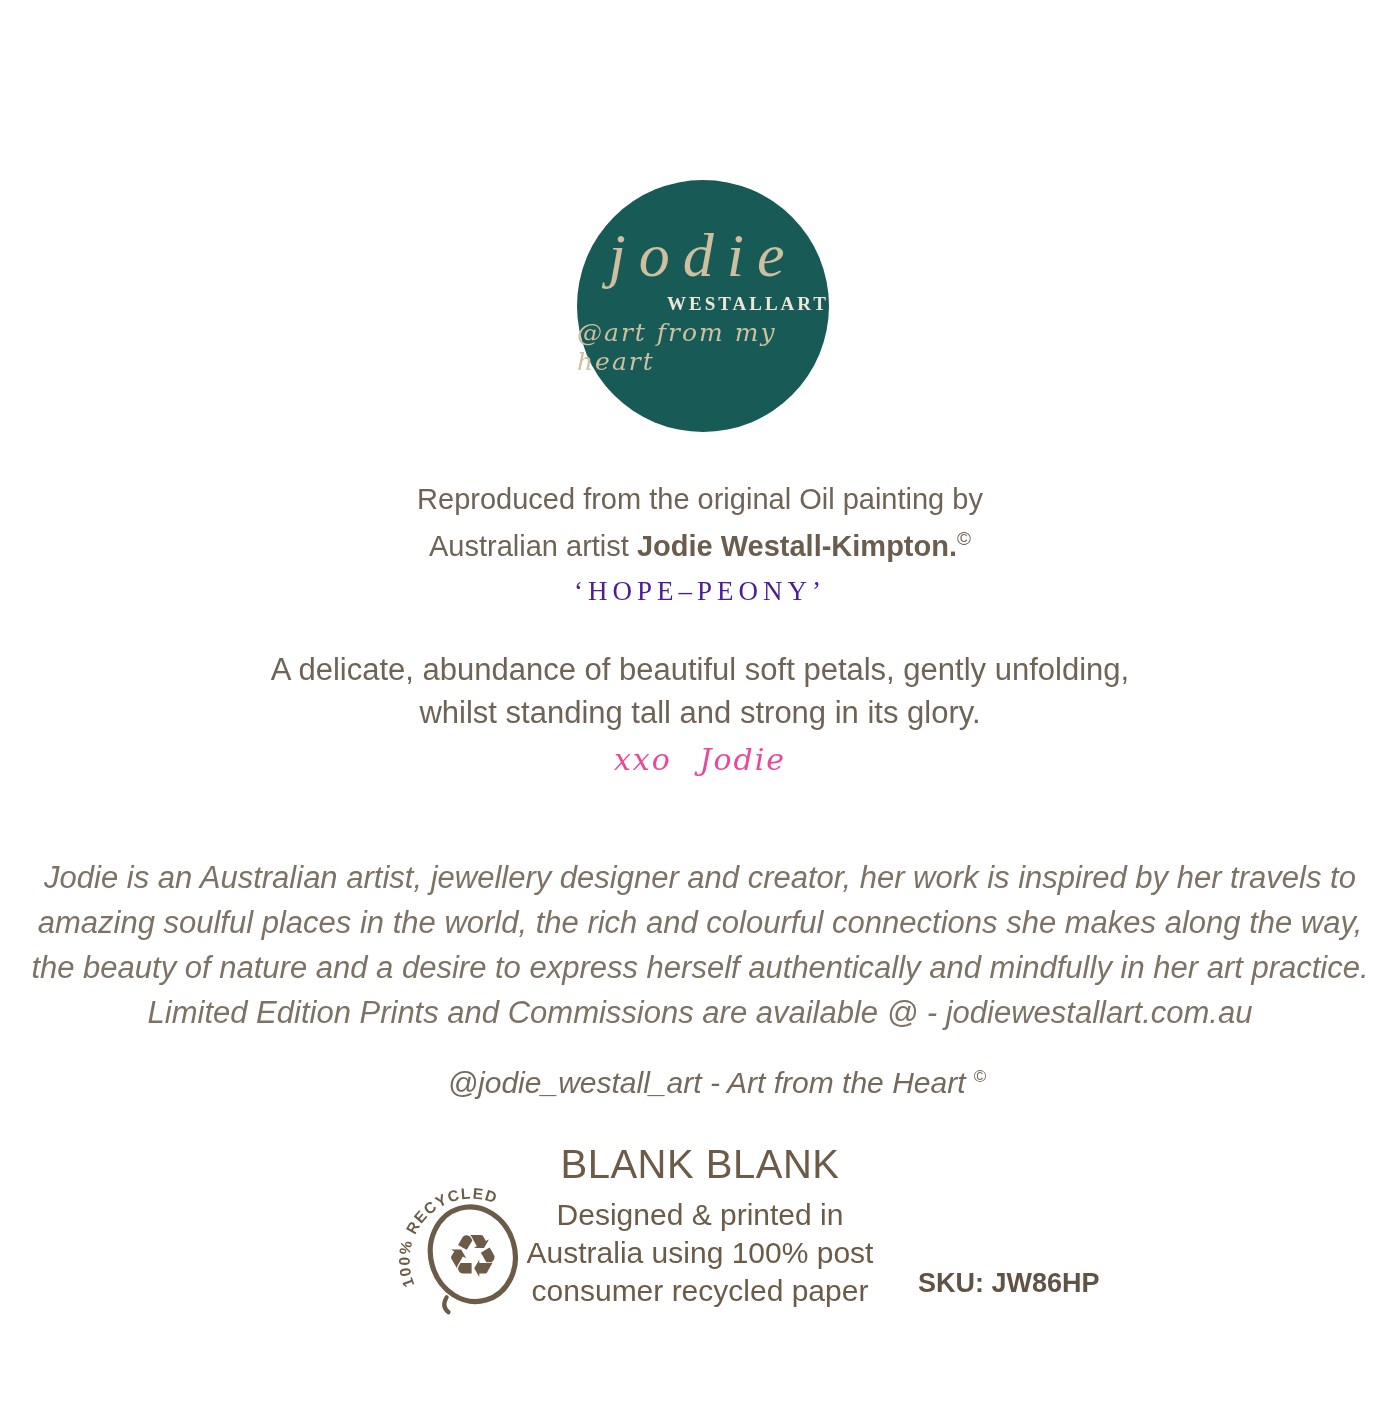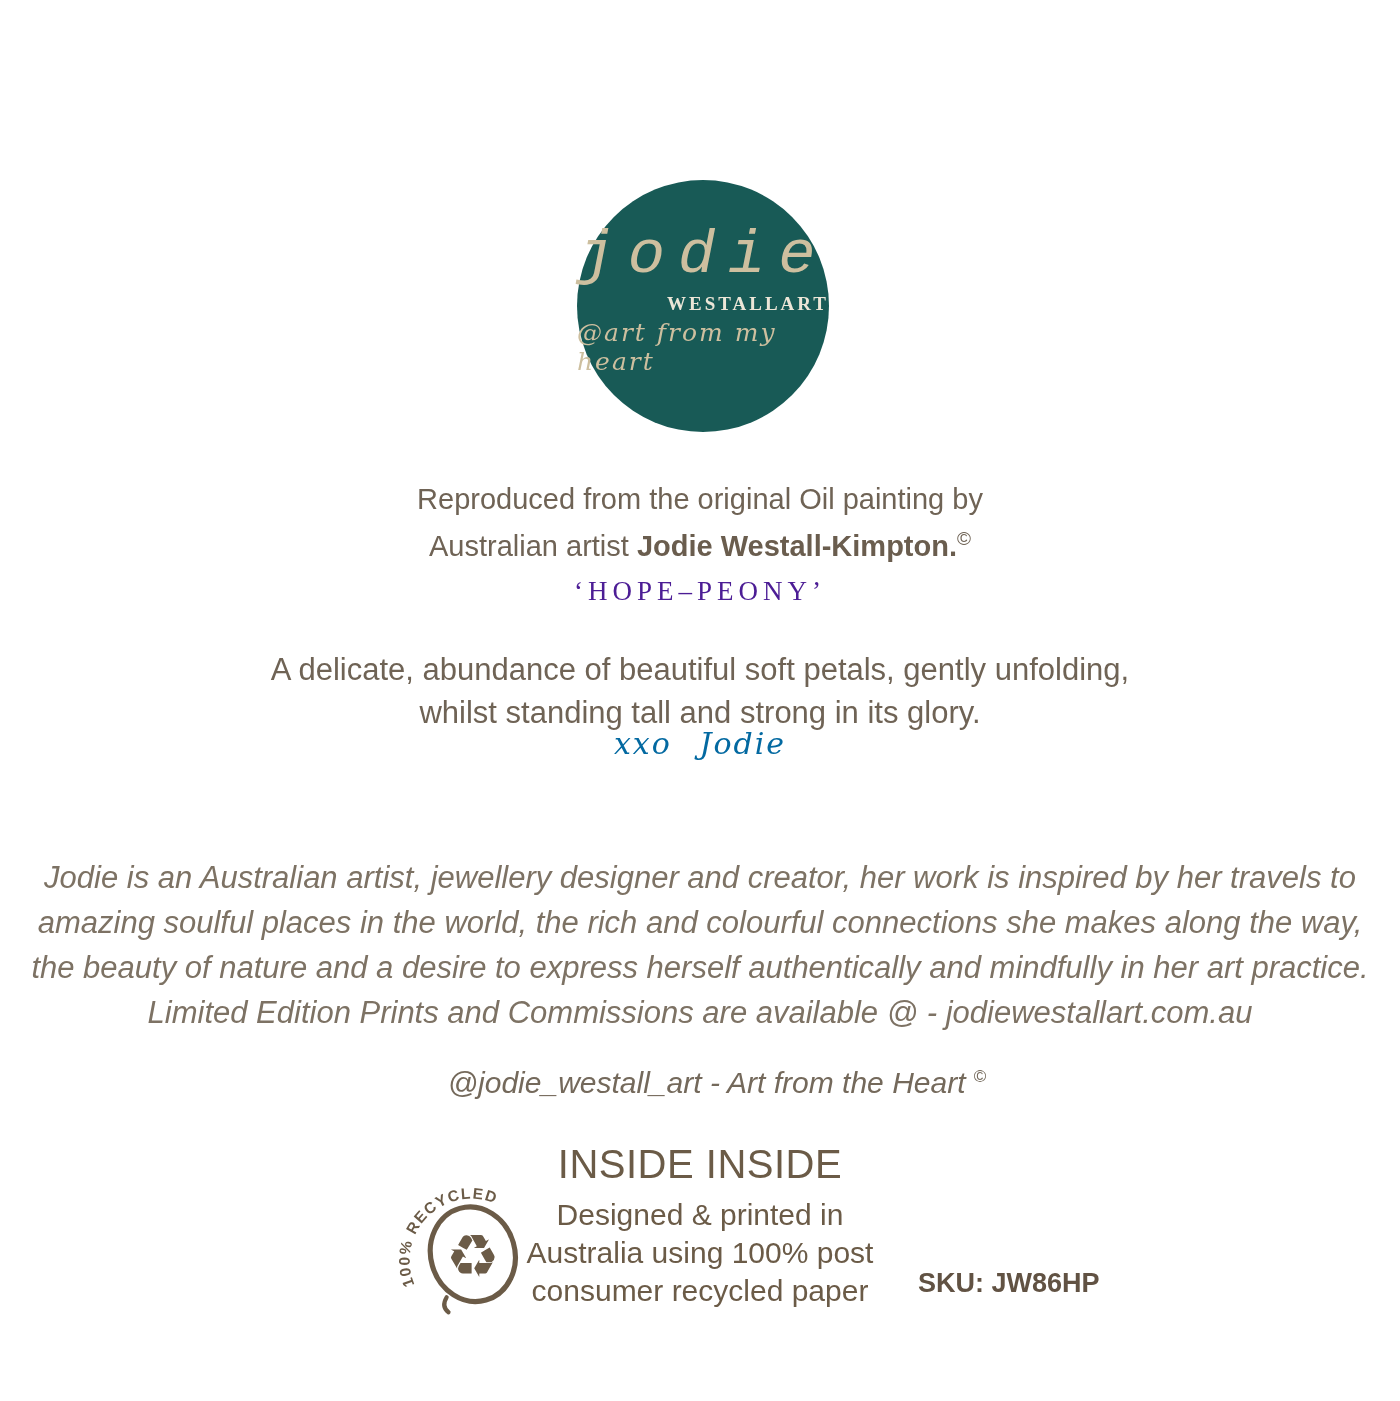--- a/index.html
+++ b/index.html
@@ -15,21 +15,21 @@
   .logo-circle {
     position: absolute;
     left: 577px; top: 180px;
     width: 252px; height: 252px;
     border-radius: 50%;
     background: #185a56;
   }
   .logo-script {
     position: absolute; top: 40px; left: 0; width: 100%;
     text-align: center;
-    font-family: Liberation Mono, monospace;
+    font-family: Liberation Serif, serif;
     font-style: italic;
     font-size: 62px;
     letter-spacing: 13px;
     color: #cdbf9f;
     font-weight: 400;
   }
   .logo-sub {
     position: absolute; top: 113px; left: 90px; width: 150px;
     text-align: center;
     font-family: "Liberation Serif", serif;
@@ -69,27 +69,27 @@
   }
 
   
   .description {
     top: 648px;
     font-size: 31px;
     line-height: 43px;
     color: #6f6355;
   }
   .signature {
-    top: 726px;
+    top: 742px;
     font-family: "DejaVu Serif", serif;
     font-style: italic;
     font-size: 30px;
     letter-spacing: 2px;
     word-spacing: 16px;
-    color: #0369a1;
+    color: #ec4899;
   }
 
   
   .bio {
     top: 855px;
     font-style: italic;
     font-size: 31px;
     line-height: 45px;
     color: #7d7264;
   }
@@ -154,21 +154,21 @@
 
 <div class="centered bio">
   <div>Jodie is an Australian artist, jewellery designer and creator, her work is inspired by her travels to</div>
   <div>amazing soulful places in the world, the rich and colourful connections she makes along the way,</div>
   <div>the beauty of nature and a desire to express herself authentically and mindfully in her art practice.</div>
   <div>Limited Edition Prints and Commissions are available @ - jodiewestallart.com.au</div>
 </div>
 
 <div class="centered social"><span>@jodie_westall_art - Art from the Heart </span><sup>©</sup></div>
 
-<div class="centered blank-inside">INSIDE INSIDE</div>
+<div class="centered blank-inside">BLANK BLANK</div>
 <div class="centered printed">
   <div>Designed &amp; printed in</div>
   <div>Australia using 100% post</div>
   <div>consumer recycled paper</div>
 </div>
 <div class="sku">SKU: JW86HP</div>
 
 <svg class="recycled-badge" viewBox="0 0 155 160" xmlns="http://www.w3.org/2000/svg">
   <g transform="rotate(-16 80 92)">
     <ellipse cx="80" cy="92" rx="45" ry="51" fill="none" stroke="#6b5b47" stroke-width="5.5"></ellipse>

